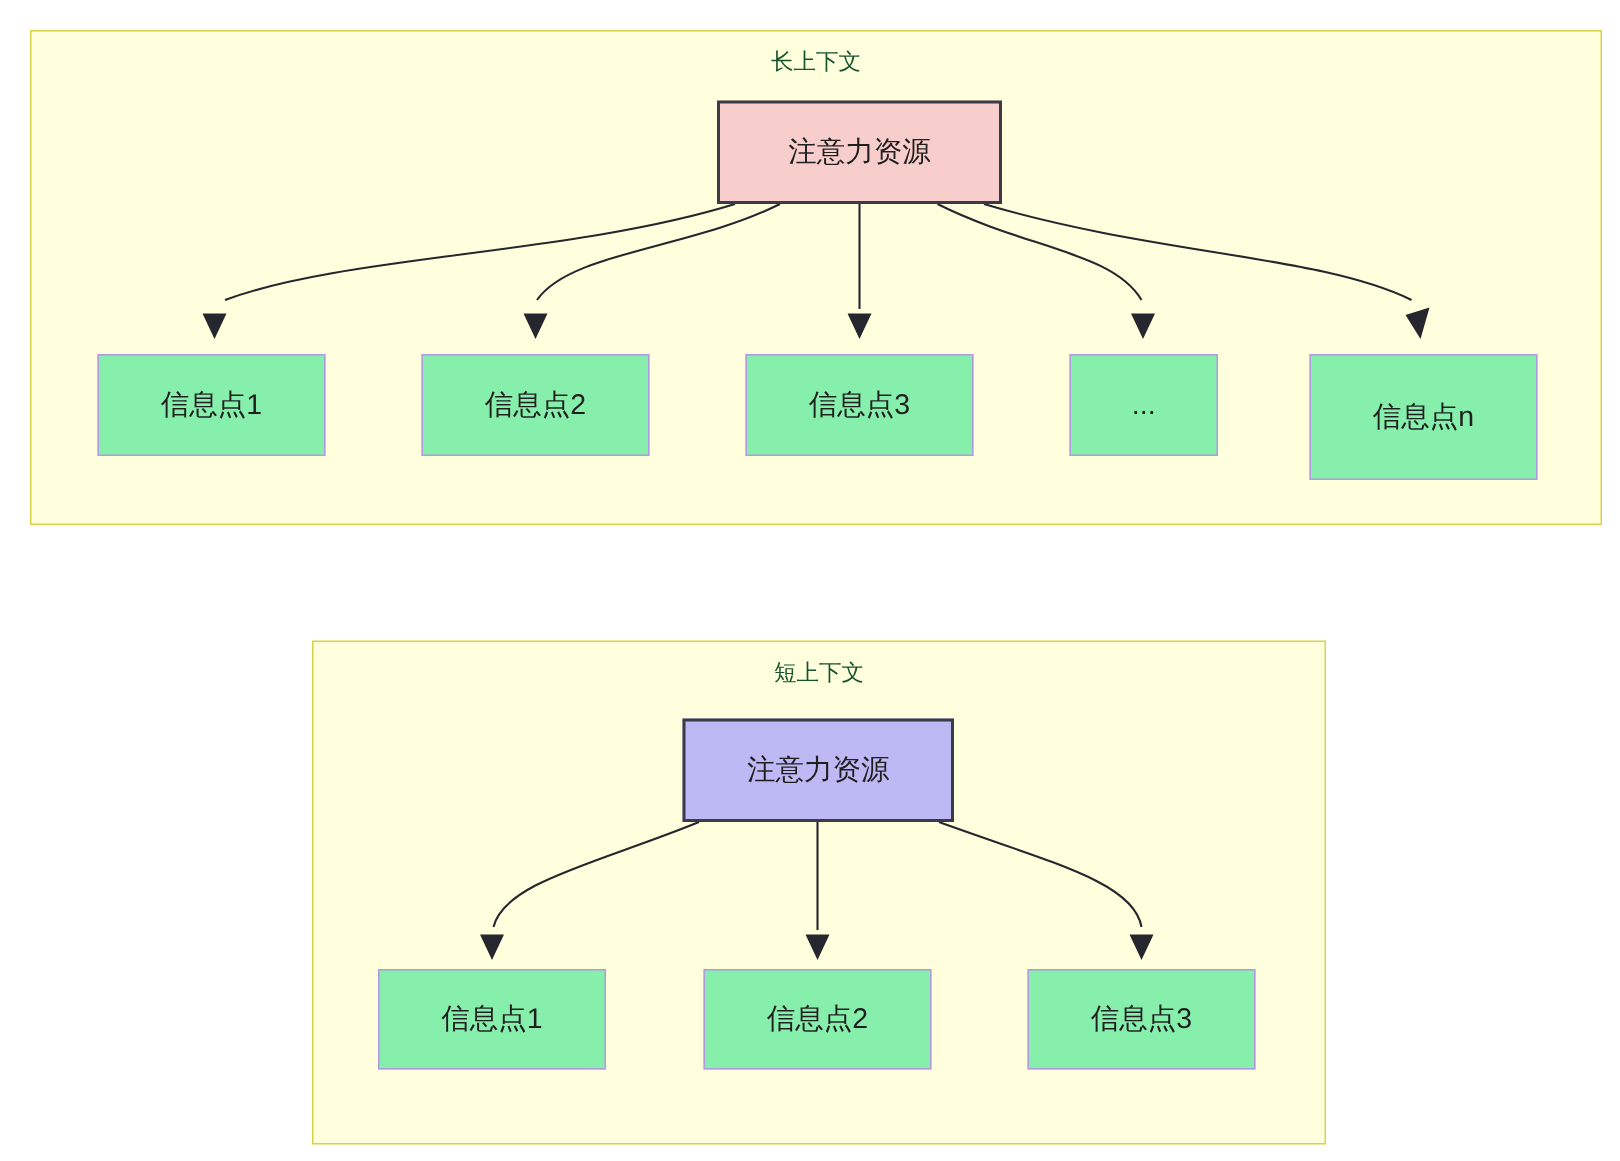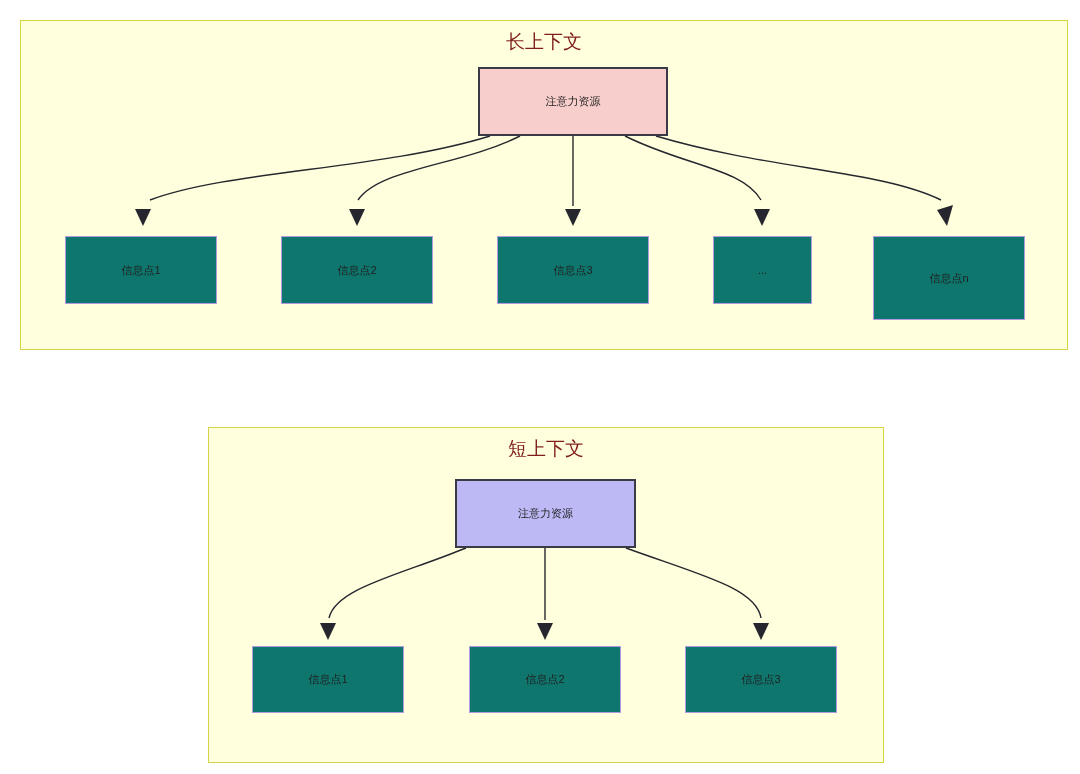--- a/index.html
+++ b/index.html
@@ -32,49 +32,49 @@
   }
   #panel-short {
     left: 208px; top: 427px;
     width: 676px; height: 336px;
   }
   .panel-title {
     position: absolute;
     left: 0;
     width: 100%;
     text-align: center;
-    font-size: 19px;
-    color: #7f1d1d;
+    font-size: 15px;
+    color: #14532d;
     line-height: 18px;
     white-space: nowrap;
   }
   #panel-long .panel-title { top: 12px; }
   #panel-short .panel-title { top: 12px; }
 
   .node {
     position: absolute;
     box-sizing: border-box;
     display: flex;
     align-items: center;
     justify-content: center;
-    font-size: 11px;
+    font-size: 19px;
     color: #1f1f1f;
     line-height: 1;
     white-space: nowrap;
   }
   .node-root-pink {
     background: #f8cecc;
     border: 2px solid #3b3b47;
   }
   .node-root-purple {
     background: #bcb9f5;
     border: 2px solid #3b3b47;
   }
   .node-leaf {
-    background: #0f766e;
+    background: #86efac;
     border: 1px solid #b19ae0;
   }
 
   svg.edges {
     position: absolute;
     left: 0; top: 0;
     width: 1080px;
     height: 774px;
     overflow: visible;
     pointer-events: none;

